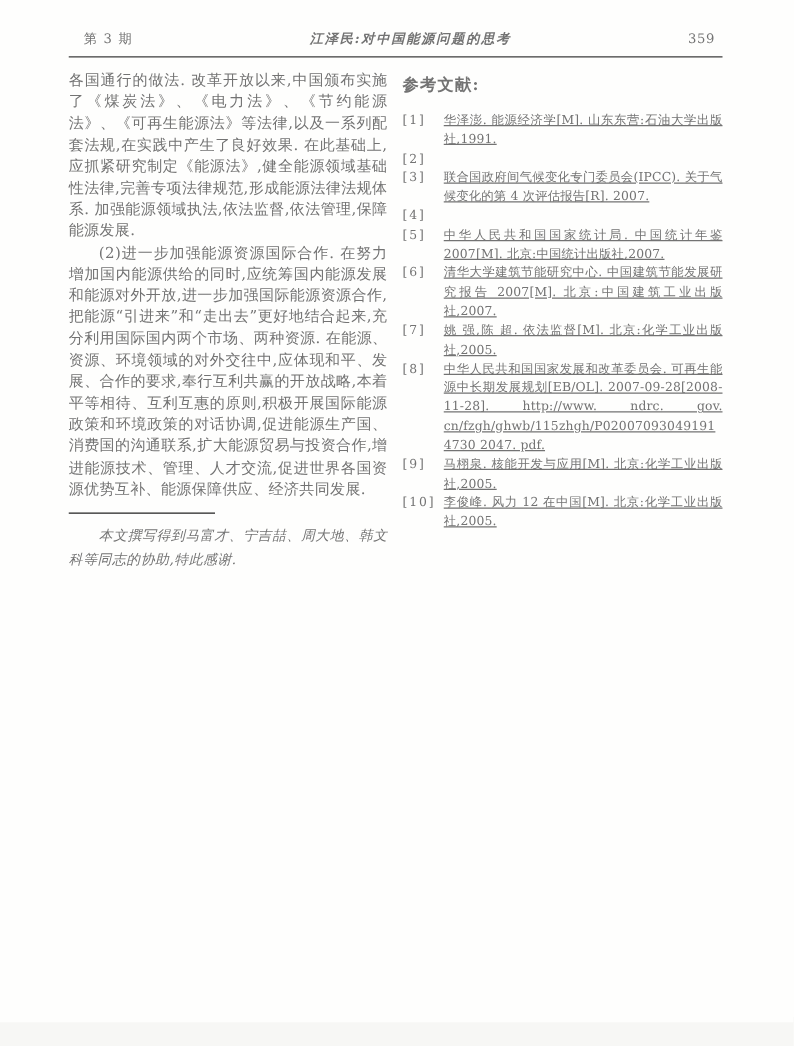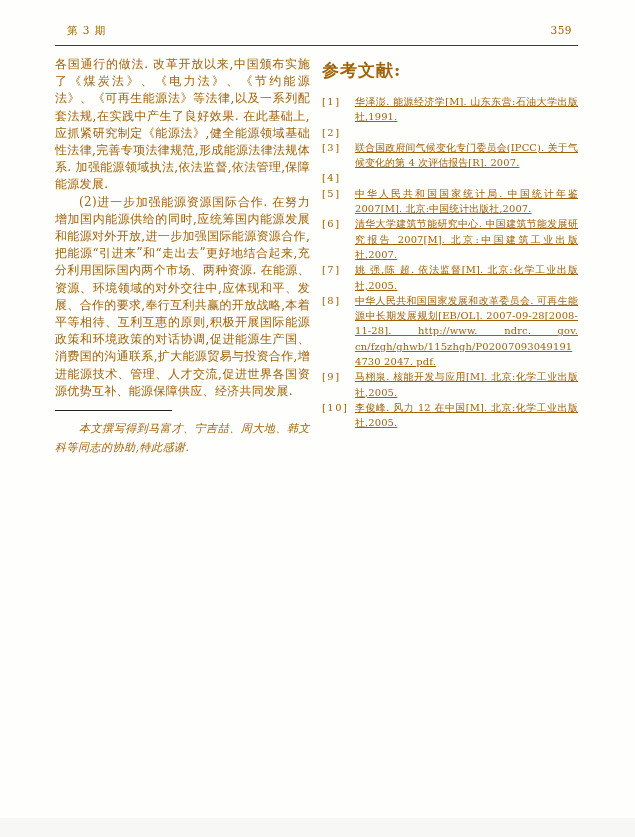--- a/index.html
+++ b/index.html
@@ -5,21 +5,21 @@
   html, body {
     margin: 0;
     padding: 0;
     background: #f7f7f5;
   }
   .page {
     position: relative;
     width: 635px;
     height: 818px;
     background: #fefefd;
-    color: #a16207;
+    color: #737373;
     font-family: "DejaVu Serif", "Liberation Serif", serif;
     box-sizing: border-box;
     padding: 24px 57px 0 55px;
     overflow: hidden;
   }
   
   .page-header {
     display: flex;
     justify-content: space-between;
     align-items: baseline;
@@ -64,21 +64,21 @@
     font-size: 11px;
     line-height: 18.5px;
     font-style: italic;
     text-indent: 24px;
     text-align: justify;
     letter-spacing: 0.5px;
   }
 
   
   .ref-heading {
-    font-size: 17px;
+    font-size: 13px;
     font-weight: bold;
     margin: 3px 0 12px 0;
     letter-spacing: 1px;
   }
   .ref-list { margin: 0; padding: 0; }
   .ref-item {
     display: flex;
     font-size: 9.9px;
     line-height: 15.3px;
   }
@@ -96,20 +96,21 @@
     text-decoration: underline;
   }
 </style>
 </head>
 <body>
 
 <div class="page">
 
   <header class="page-header">
     <span class="issue">第 3 期</span>
+    <span class="running-title">江泽民:对中国能源问题的思考</span>
     <span class="page-num">359</span>
   </header>
 
   <div class="columns">
 
     <div class="col-left">
       <p class="para">各国通行的做法. 改革开放以来,中国颁布实施了《煤炭法》、《电力法》、《节约能源法》、《可再生能源法》等法律,以及一系列配套法规,在实践中产生了良好效果. 在此基础上,应抓紧研究制定《能源法》,健全能源领域基础性法律,完善专项法律规范,形成能源法律法规体系. 加强能源领域执法,依法监督,依法管理,保障能源发展.</p>
       <p class="para indent">(2)进一步加强能源资源国际合作. 在努力增加国内能源供给的同时,应统筹国内能源发展和能源对外开放,进一步加强国际能源资源合作,把能源“引进来”和“走出去”更好地结合起来,充分利用国际国内两个市场、两种资源. 在能源、资源、环境领域的对外交往中,应体现和平、发展、合作的要求,奉行互利共赢的开放战略,本着平等相待、互利互惠的原则,积极开展国际能源政策和环境政策的对话协调,促进能源生产国、消费国的沟通联系,扩大能源贸易与投资合作,增进能源技术、管理、人才交流,促进世界各国资源优势互补、能源保障供应、经济共同发展.</p>
       <div class="footnote-rule"></div>
       <p class="acknowledgment">本文撰写得到马富才、宁吉喆、周大地、韩文科等同志的协助,特此感谢.</p>

